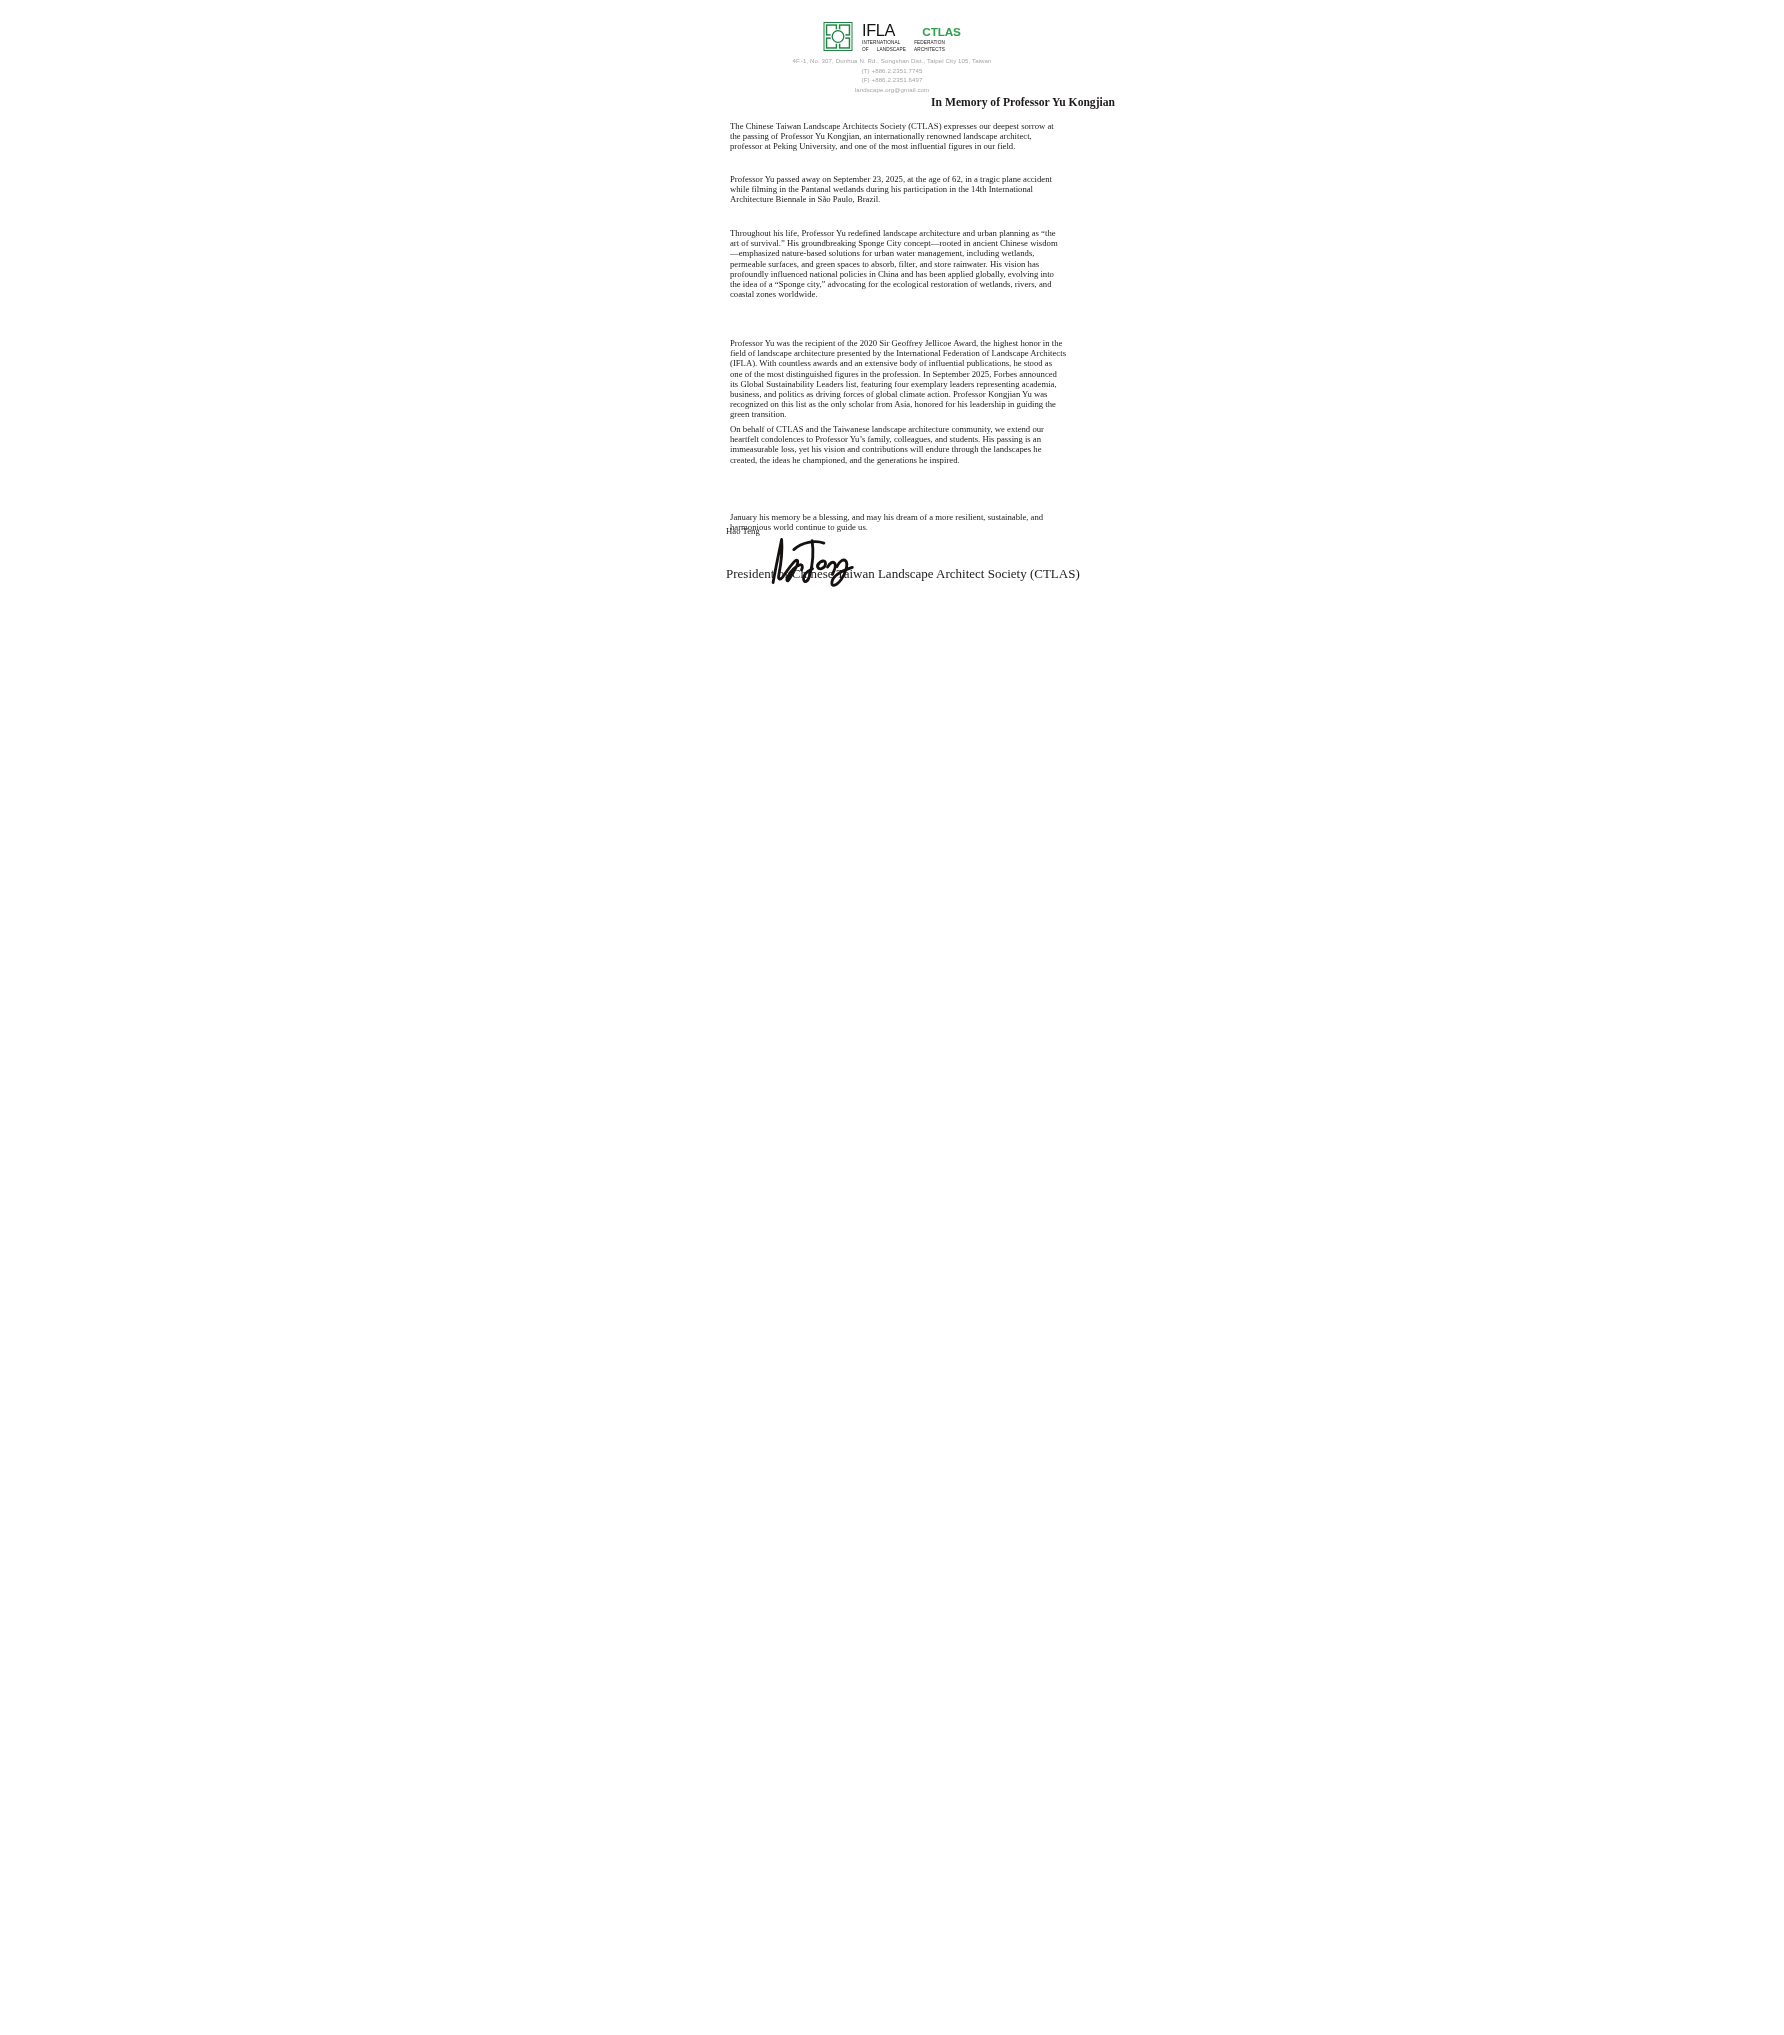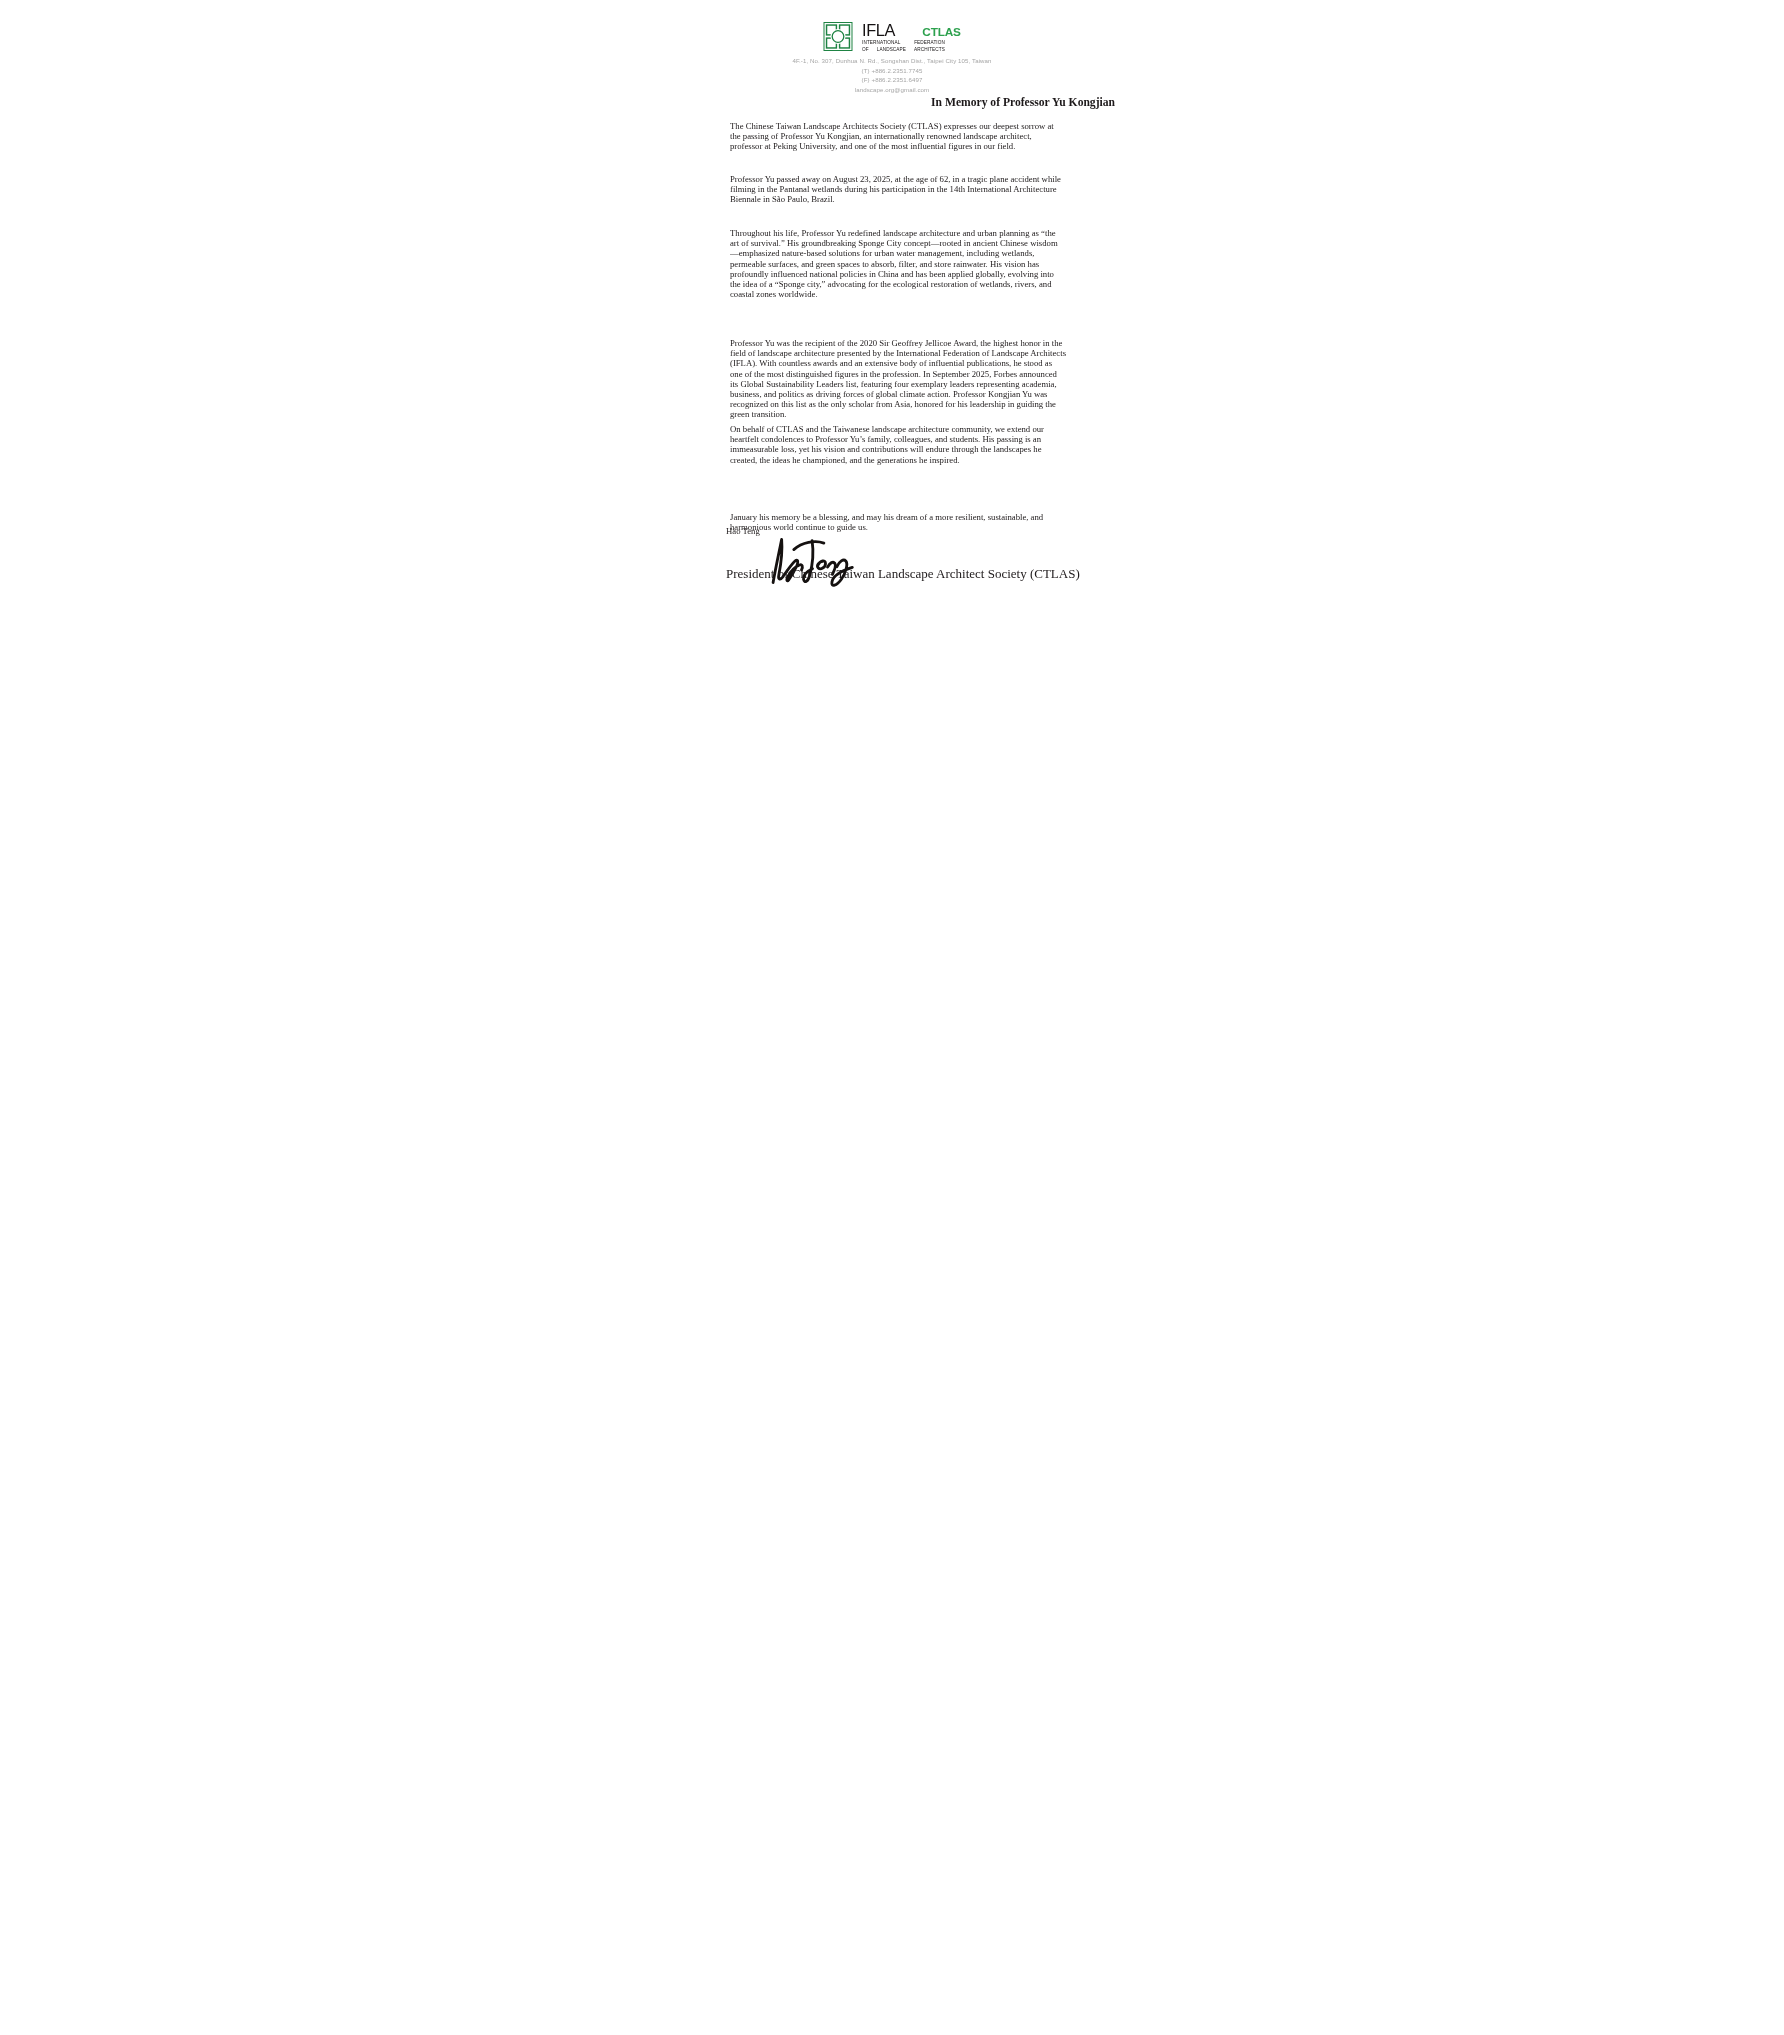--- a/index.html
+++ b/index.html
@@ -168,21 +168,21 @@
   <div class="contact" style="color: rgb(165, 165, 165);">
     <div>4F.-1, No. 307, Dunhua N. Rd., Songshan Dist., Taipei City 105, Taiwan</div>
     <div>(T) +886.2.2351.7745</div>
     <div>(F) +886.2.2351.6497</div>
     <div>landscape.org@gmail.com</div>
   </div>
 
   <h1 class="title">In Memory of Professor Yu Kongjian</h1>
 
   <p class="para para-1">The Chinese Taiwan Landscape Architects Society (CTLAS) expresses our deepest sorrow at the passing of Professor Yu Kongjian, an internationally renowned landscape architect, professor at Peking University, and one of the most influential figures in our field.</p>
-  <p class="para para-2">Professor Yu passed away on August 23, 2025, at the age of 62, in a tragic plane accident while filming in the Pantanal wetlands during his participation in the 14th International Architecture Biennale in São Paulo, Brazil.</p>
+  <p class="para para-2">Professor Yu passed away on September 23, 2025, at the age of 62, in a tragic plane accident while filming in the Pantanal wetlands during his participation in the 14th International Architecture Biennale in São Paulo, Brazil.</p>
   <p class="para para-3">Throughout his life, Professor Yu redefined landscape architecture and urban planning as “the art of survival.” His groundbreaking Sponge City concept—rooted in ancient Chinese wisdom—emphasized nature-based solutions for urban water management, including wetlands, permeable surfaces, and green spaces to absorb, filter, and store rainwater. His vision has profoundly influenced national policies in China and has been applied globally, evolving into the idea of a “Sponge city,” advocating for the ecological restoration of wetlands, rivers, and coastal zones worldwide.</p>
   <p class="para para-4">Professor Yu was the recipient of the 2020 Sir Geoffrey Jellicoe Award, the highest honor in the field of landscape architecture presented by the International Federation of Landscape Architects (IFLA). With countless awards and an extensive body of influential publications, he stood as one of the most distinguished figures in the profession. In September 2025, Forbes announced its Global Sustainability Leaders list, featuring four exemplary leaders representing academia, business, and politics as driving forces of global climate action. Professor Kongjian Yu was recognized on this list as the only scholar from Asia, honored for his leadership in guiding the green transition.</p>
   <p class="para para-5">On behalf of CTLAS and the Taiwanese landscape architecture community, we extend our heartfelt condolences to Professor Yu’s family, colleagues, and students. His passing is an immeasurable loss, yet his vision and contributions will endure through the landscapes he created, the ideas he championed, and the generations he inspired.</p>
   <p class="para para-6">January his memory be a blessing, and may his dream of a more resilient, sustainable, and harmonious world continue to guide us.</p>
 
   <div class="signer-name">Hao Teng</div>
 
   <div class="signature-box">
     <svg viewBox="0 0 208 128" xmlns="http://www.w3.org/2000/svg" aria-hidden="true">
       <g fill="none" stroke="#151110" stroke-width="7" stroke-linecap="round" stroke-linejoin="round">

